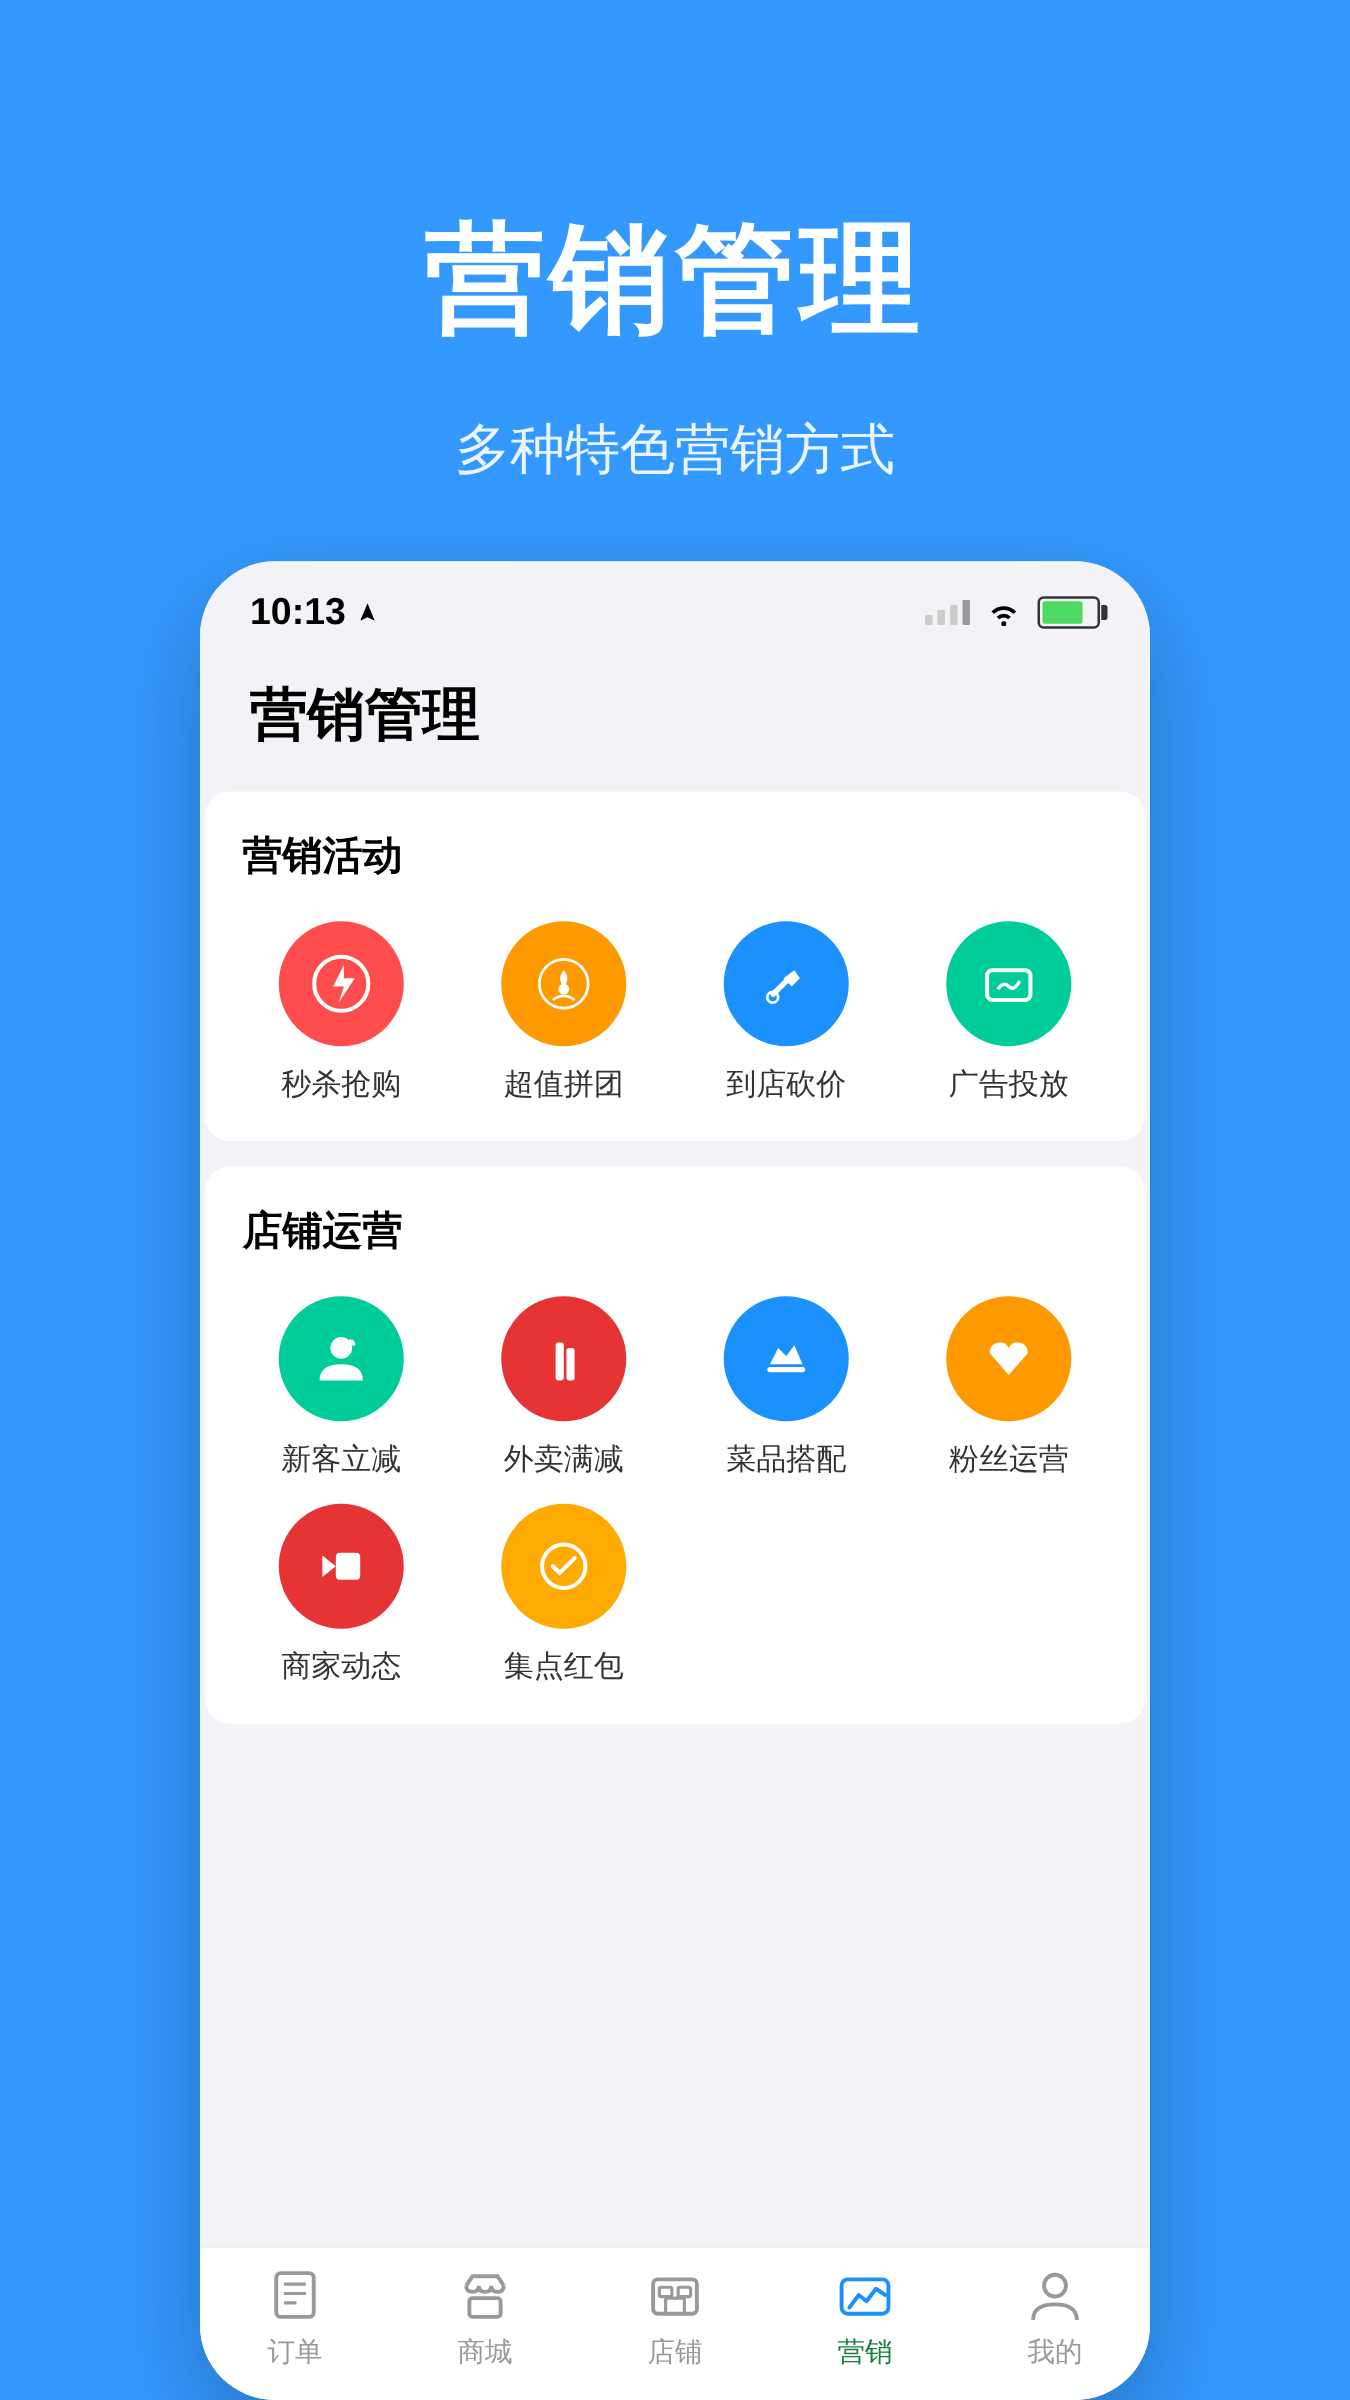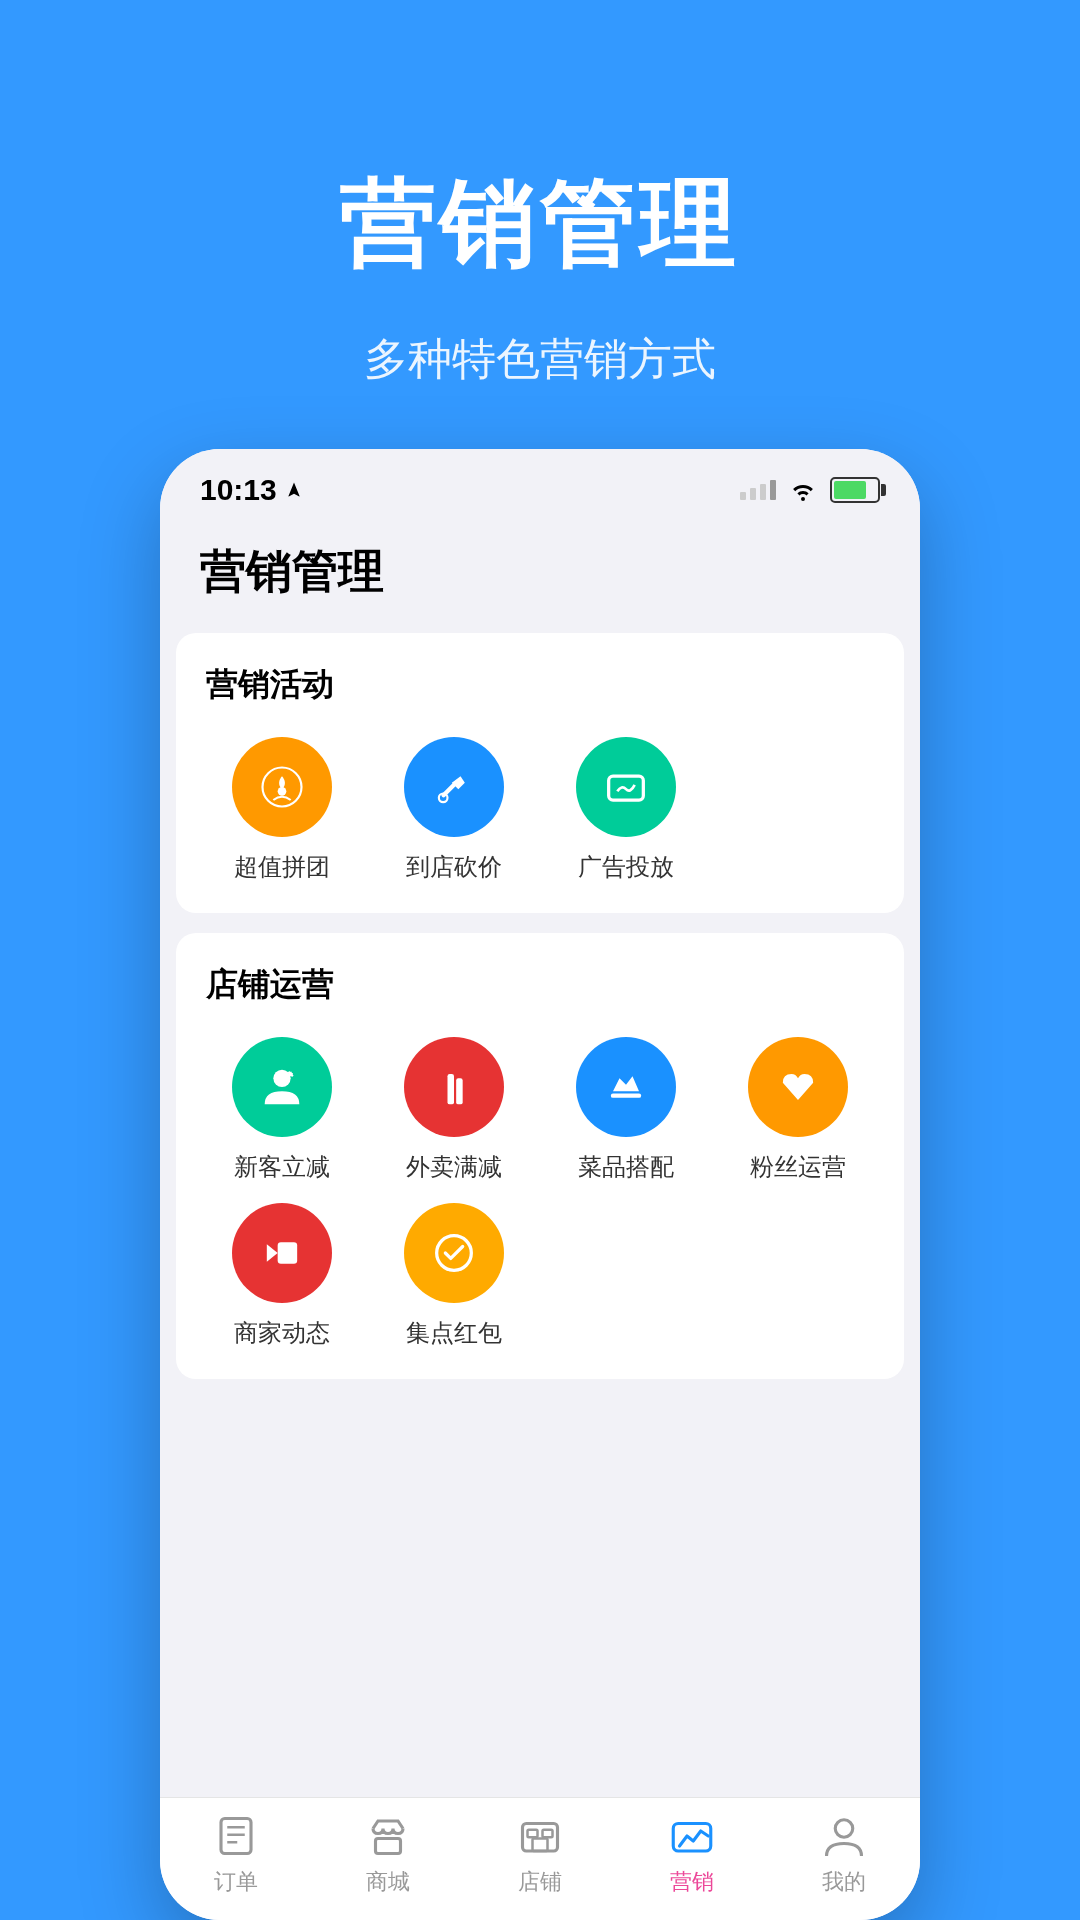--- a/index.html
+++ b/index.html
@@ -123,21 +123,21 @@
     .page-title {
       font-size: 46px;
       font-weight: 700;
       color: #000;
     }
 
     .phone-content {
       flex: 1;
       overflow-y: auto;
       background: #f2f2f7;
-      padding: 0 16px;
+      padding: 0 4px;
       display: flex;
       flex-direction: column;
       gap: 20px;
     }
 
     .section-card {
       background: #ffffff;
       border-radius: 20px;
       padding: 30px;
     }
@@ -204,21 +204,21 @@
       cursor: pointer;
       min-width: 120px;
     }
 
     .nav-label {
       font-size: 22px;
       color: #999;
     }
 
     .nav-label.active {
-      color: #ec4899;
+      color: #15803d;
     }
 
     
     .svg-icon {
       width: 52px;
       height: 52px;
     }
 
     .nav-svg {
       width: 50px;
@@ -261,20 +261,29 @@
   <div class="page-header">
     <h2 class="page-title">营销管理</h2>
   </div>
 
   <div class="phone-content">
 
     <div class="section-card">
       <div class="section-title">营销活动</div>
       <div class="icon-grid">
 
+        <div class="icon-item">
+          <div class="icon-circle icon-red">
+            <svg class="svg-icon" viewBox="0 0 48 48" fill="white">
+              <circle cx="24" cy="24" r="20" fill="none" stroke="white" stroke-width="3"></circle>
+              <path d="M26 10 L18 26 H26 L22 38 L34 20 H26 Z" fill="white"></path>
+            </svg>
+          </div>
+          <span class="icon-label">秒杀抢购</span>
+        </div>
 
         <div class="icon-item">
           <div class="icon-circle icon-orange">
             <svg class="svg-icon" viewBox="0 0 48 48" fill="white">
               <circle cx="24" cy="24" r="18" fill="none" stroke="white" stroke-width="2"></circle>
               <path d="M24 14 C24 14 30 20 24 26 C18 20 24 14 24 14Z" fill="white"></path>
               <circle cx="24" cy="28" r="4" fill="white"></circle>
               <path d="M16 36 Q24 30 32 36" fill="none" stroke="white" stroke-width="2"></path>
             </svg>
           </div>

